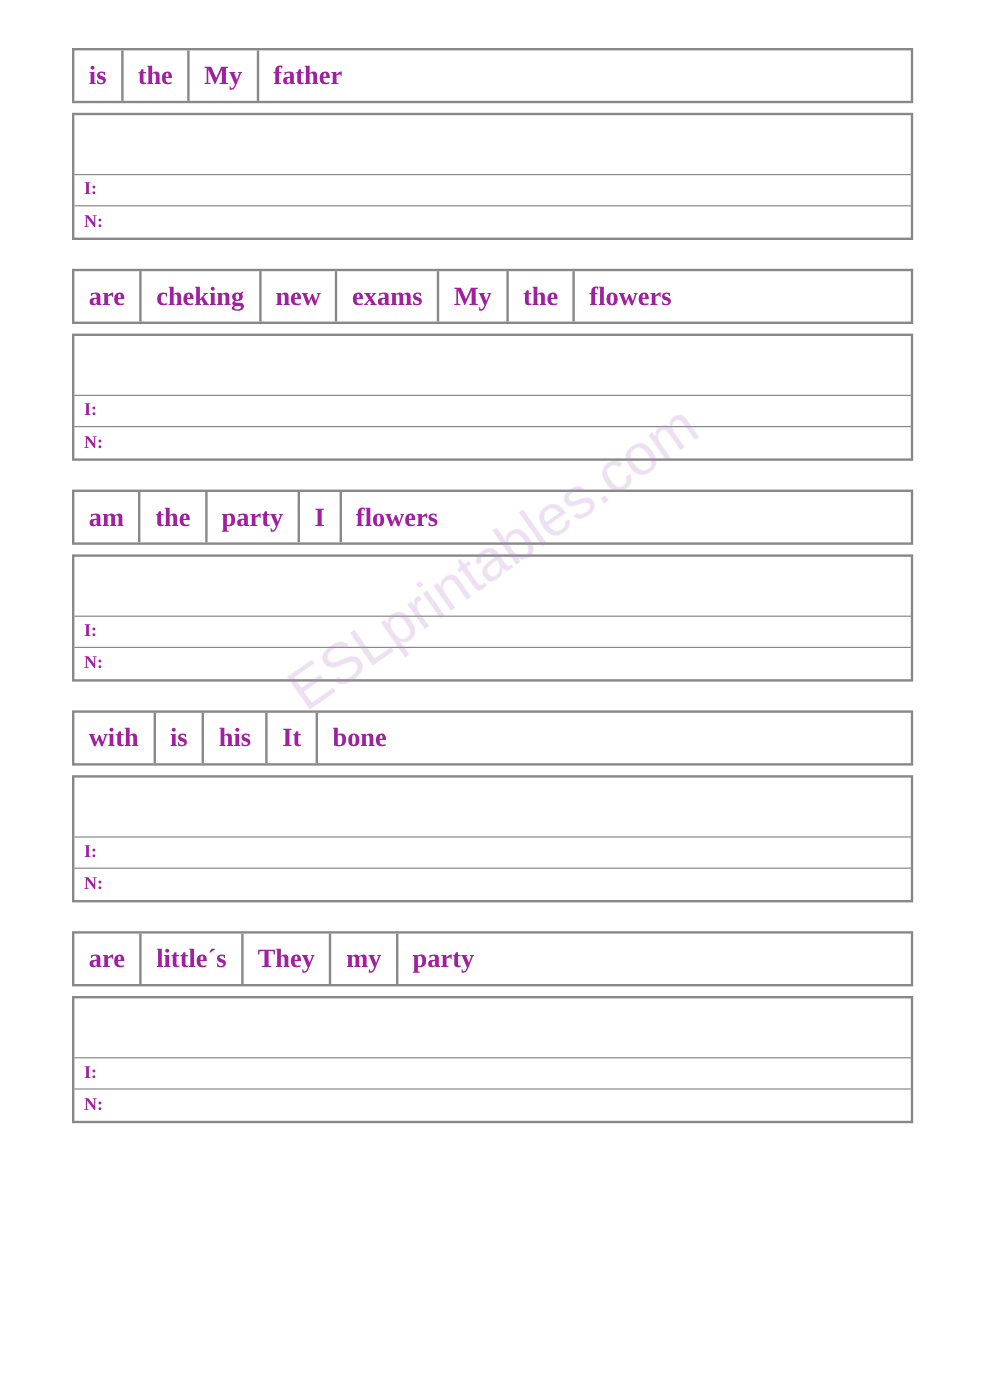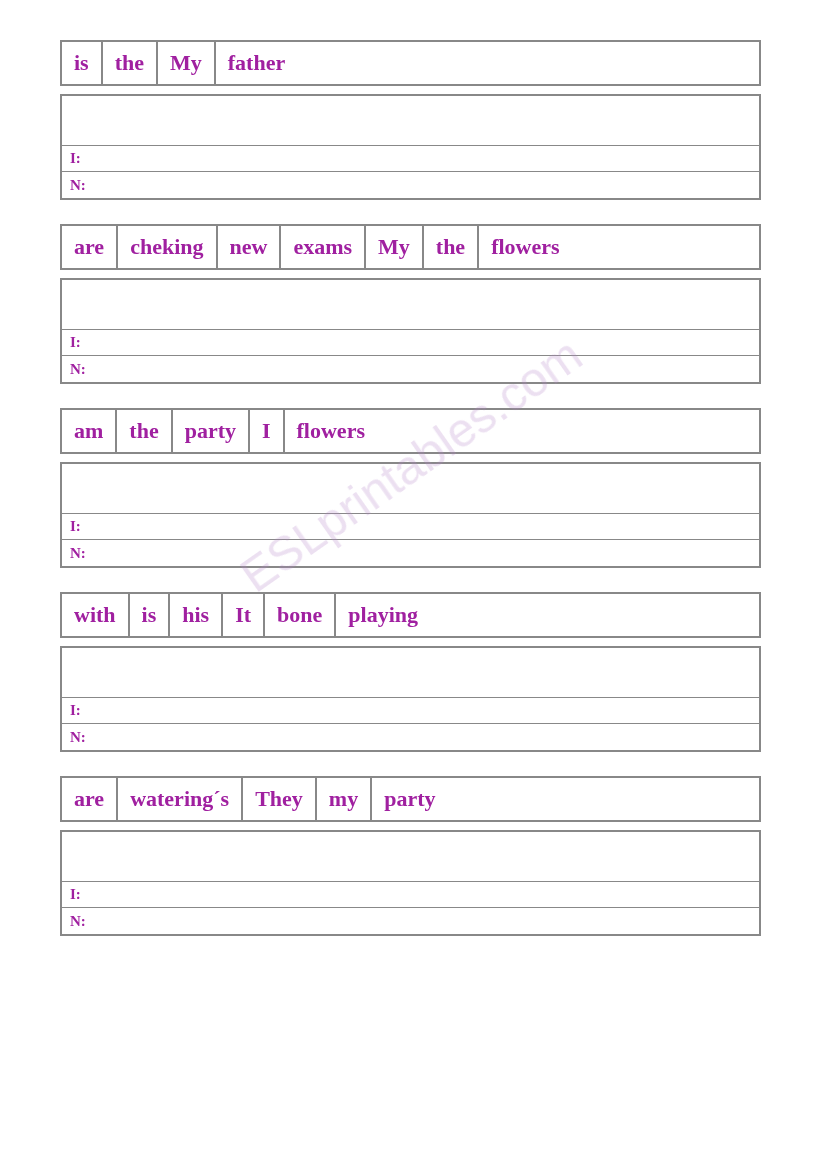--- a/index.html
+++ b/index.html
@@ -149,36 +149,35 @@
         </div>
       </div>
     </div>
     <div class="section">
       <div class="word-row">
         <div class="word-cell">with</div>
         <div class="word-cell">is</div>
         <div class="word-cell">his</div>
         <div class="word-cell">It</div>
         <div class="word-cell">bone</div>
-        <div class="word-cell">playing</div>
       </div>
       <div class="answer-box">
         <div class="answer-area"></div>
         <div class="label-row">
           <span class="label-text">I:</span>
         </div>
         <div class="label-row">
           <span class="label-text">N:</span>
         </div>
       </div>
     </div>
     <div class="section">
       <div class="word-row">
         <div class="word-cell">are</div>
-        <div class="word-cell">watering´s</div>
+        <div class="word-cell">little´s</div>
         <div class="word-cell">They</div>
         <div class="word-cell">my</div>
         <div class="word-cell">party</div>
       </div>
       <div class="answer-box">
         <div class="answer-area"></div>
         <div class="label-row">
           <span class="label-text">I:</span>
         </div>
         <div class="label-row">

